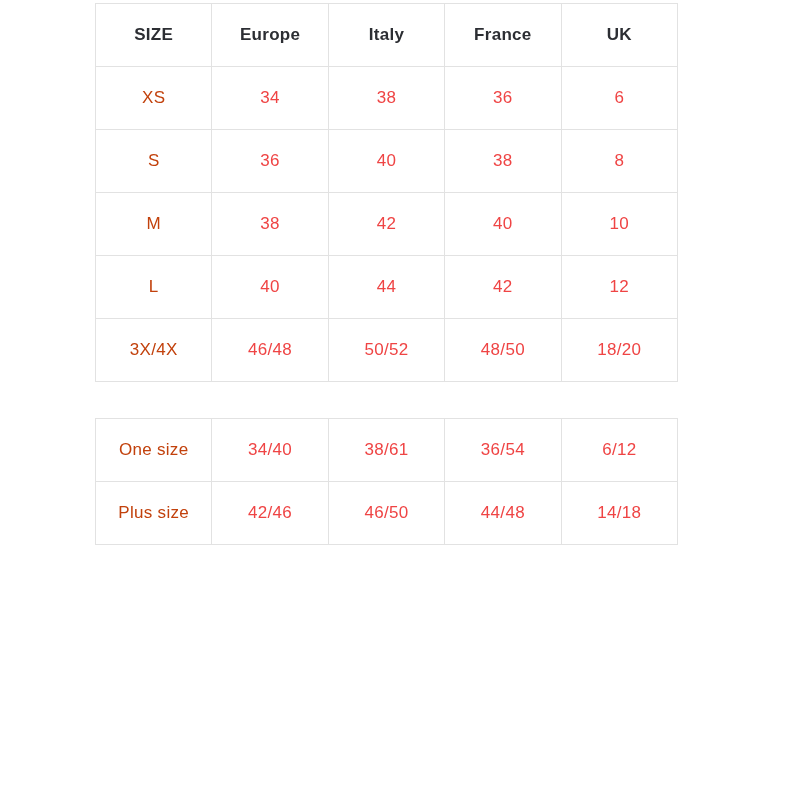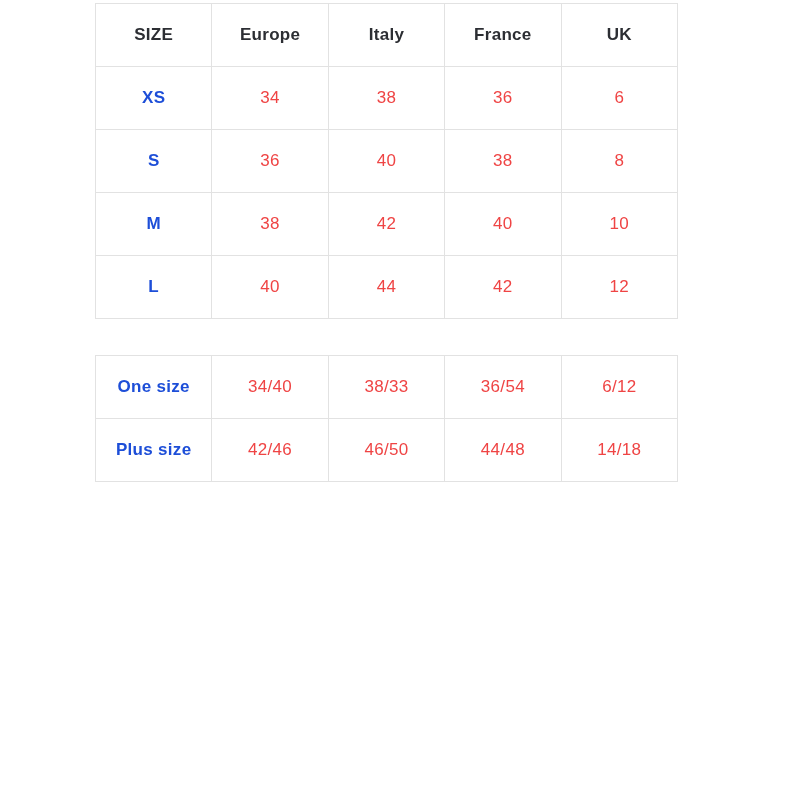--- a/index.html
+++ b/index.html
@@ -34,22 +34,22 @@
     letter-spacing: 0.3px;
     overflow: hidden;
     white-space: nowrap;
   }
   th.col-header {
     font-weight: bold;
     color: #2c2e33;
     font-size: 17px;
   }
   td.row-label {
-    font-weight: bold;
-    color: #1d4ed8;
+    font-weight: normal;
+    color: #c2410c;
     font-size: 16px;
   }
   td.data-cell {
     font-weight: normal;
     color: #ef4444;
   }
   .table-gap { height: 36px; }
 </style>
 </head>
 <body>
@@ -95,38 +95,45 @@
         <td class="data-cell">40</td>
         <td class="data-cell">10</td>
       </tr>
       <tr>
         <td class="row-label">L</td>
         <td class="data-cell">40</td>
         <td class="data-cell">44</td>
         <td class="data-cell">42</td>
         <td class="data-cell">12</td>
       </tr>
+      <tr>
+        <td class="row-label">3X/4X</td>
+        <td class="data-cell">46/48</td>
+        <td class="data-cell">50/52</td>
+        <td class="data-cell">48/50</td>
+        <td class="data-cell">18/20</td>
+      </tr>
     </tbody>
   </table>
 
   <div class="table-gap"></div>
 
   <table class="size-table">
     <colgroup>
         <col>
         <col>
         <col>
         <col>
         <col>
       </colgroup>
     <tbody>
       <tr>
         <td class="row-label">One size</td>
         <td class="data-cell">34/40</td>
-        <td class="data-cell">38/33</td>
+        <td class="data-cell">38/61</td>
         <td class="data-cell">36/54</td>
         <td class="data-cell">6/12</td>
       </tr>
       <tr>
         <td class="row-label">Plus size</td>
         <td class="data-cell">42/46</td>
         <td class="data-cell">46/50</td>
         <td class="data-cell">44/48</td>
         <td class="data-cell">14/18</td>
       </tr>

